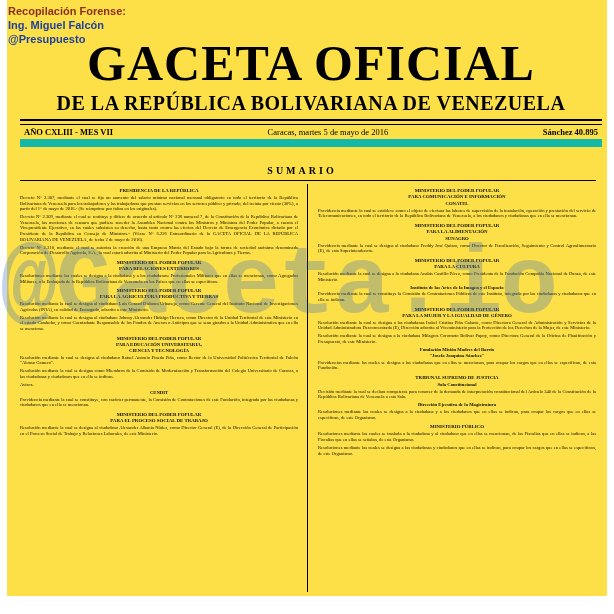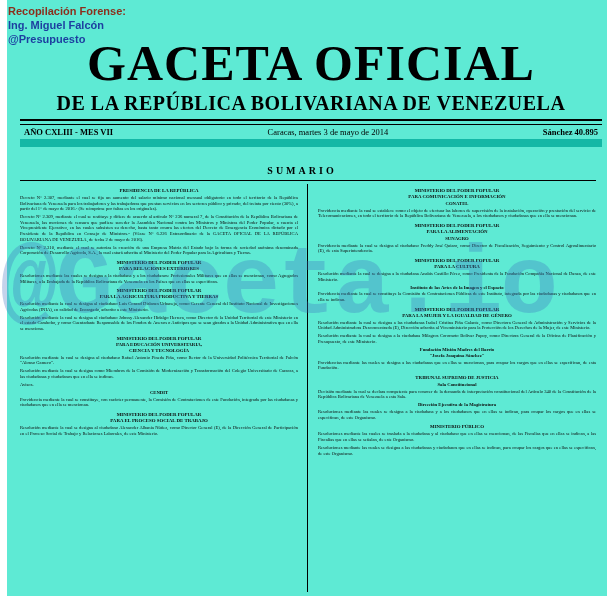--- a/index.html
+++ b/index.html
@@ -5,21 +5,21 @@
   html,body{margin:0;padding:0;}
   body{
     width:614px;height:614px;
     background:#ffffff;
     font-family:"Liberation Serif", serif;
     overflow:hidden;
     position:relative;
   }
   .page{
     position:absolute;inset:0;
-    background:#5eead4;
+    background:#fde047;
   }
   
   .credit{
     position:absolute;left:8px;top:4px;
     font-family:"Liberation Sans", sans-serif;
     font-weight:bold;
     font-size:11px;
     line-height:14px;
     color:#1d3fa0;
     z-index:6;
@@ -152,21 +152,21 @@
   </div>
 
   <div class="watermark">@Gaceta.io</div>
 
   <div class="masthead">
     <h1>GACETA OFICIAL</h1>
     <h2>DE LA REPÚBLICA BOLIVARIANA DE VENEZUELA</h2>
     <div class="rule"></div>
     <div class="issueline">
       <div class="left">AÑO CXLIII - MES VII</div>
-      <div class="center">Caracas, martes 3 de mayo de 2014</div>
+      <div class="center">Caracas, martes 5 de mayo de 2016</div>
       <div class="right">
         <span>Sánchez</span>
         <span>40.895</span>
       </div>
     </div>
   </div>
 
   <div class="sumario">SUMARIO</div>
   <div class="sum-rule"></div>
 

